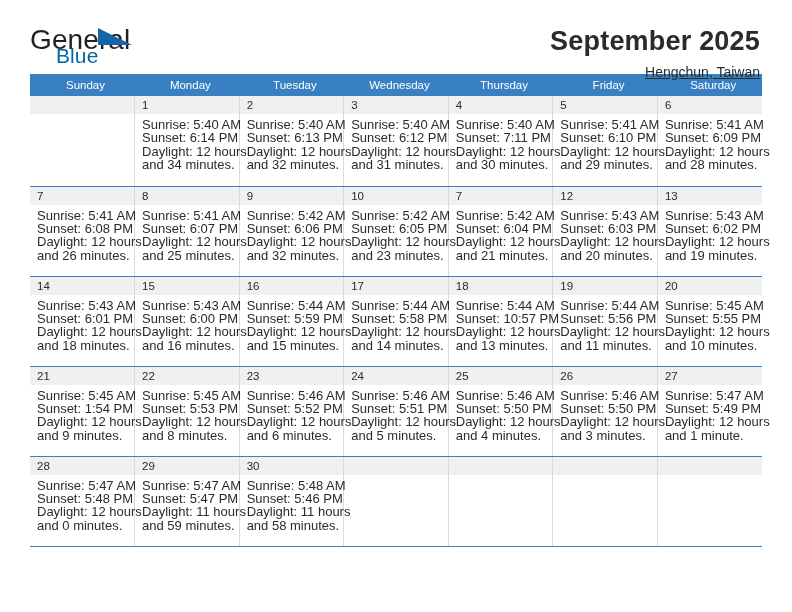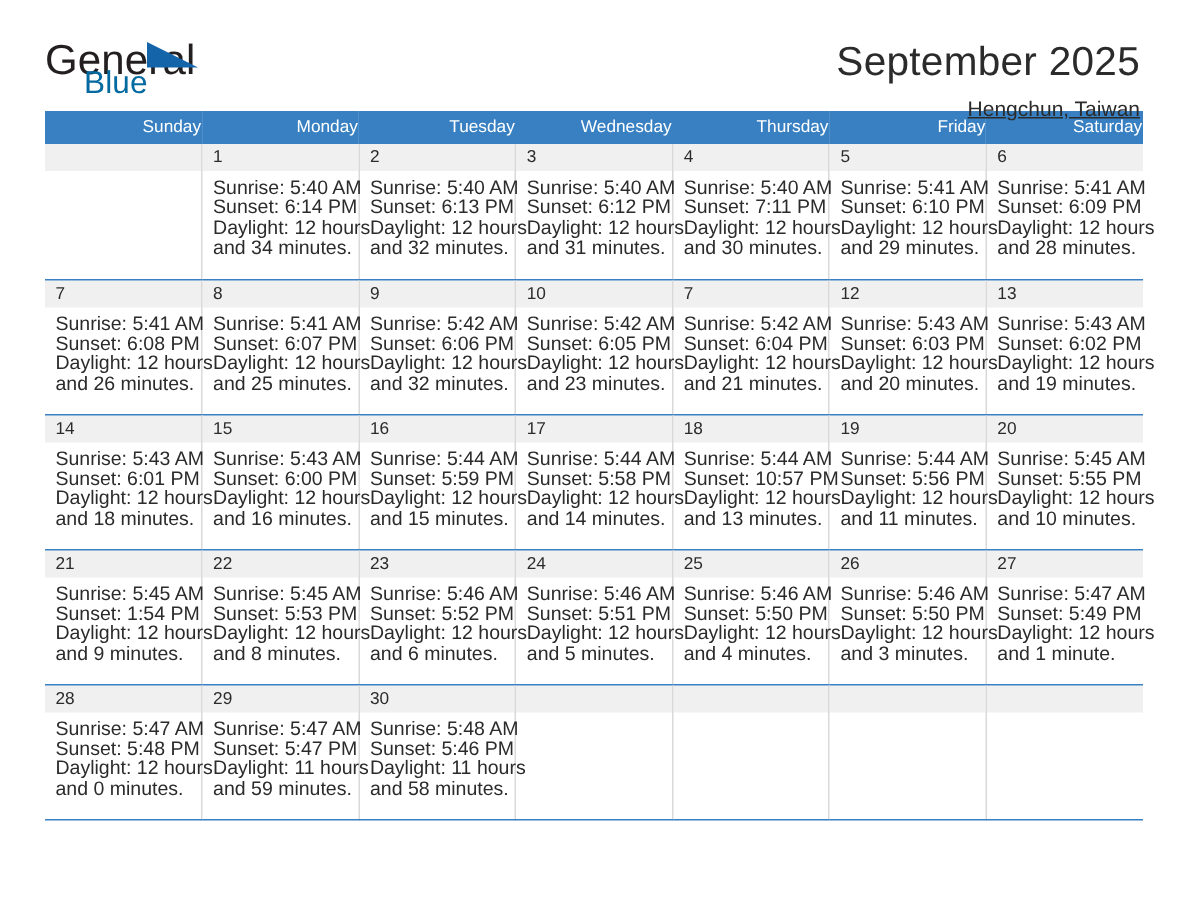--- a/index.html
+++ b/index.html
@@ -65,21 +65,21 @@
   }
 
   .title-block {
     text-align: right;
     padding-right: 2px;
   }
   .cal-title {
     font-size: 27px;
     color: #2b2b2b;
     line-height: 30px;
-    font-weight: normal;
+    font-weight: bold;
     letter-spacing: 0.2px;
   }
   .cal-subtitle {
     font-size: 14px;
     color: #2b2b2b;
     line-height: 20px;
     margin-top: 6px;
     text-decoration: underline;
   }
 
@@ -89,21 +89,21 @@
     border-collapse: collapse;
     table-layout: fixed;
   }
   .calendar col { width: 104.571px; }
 
   thead th {
     background: #3880c2;
     color: #ffffff;
     font-size: 11.5px;
     font-weight: normal;
-    text-align: right;
+    text-align: center;
     padding: 5px 0 5px 7px;
     height: 21px;
     box-sizing: border-box;
     border-right: 1px solid #3880c2;
   }
 
   tbody tr {
     height: 90px;
   }
   tbody td {

